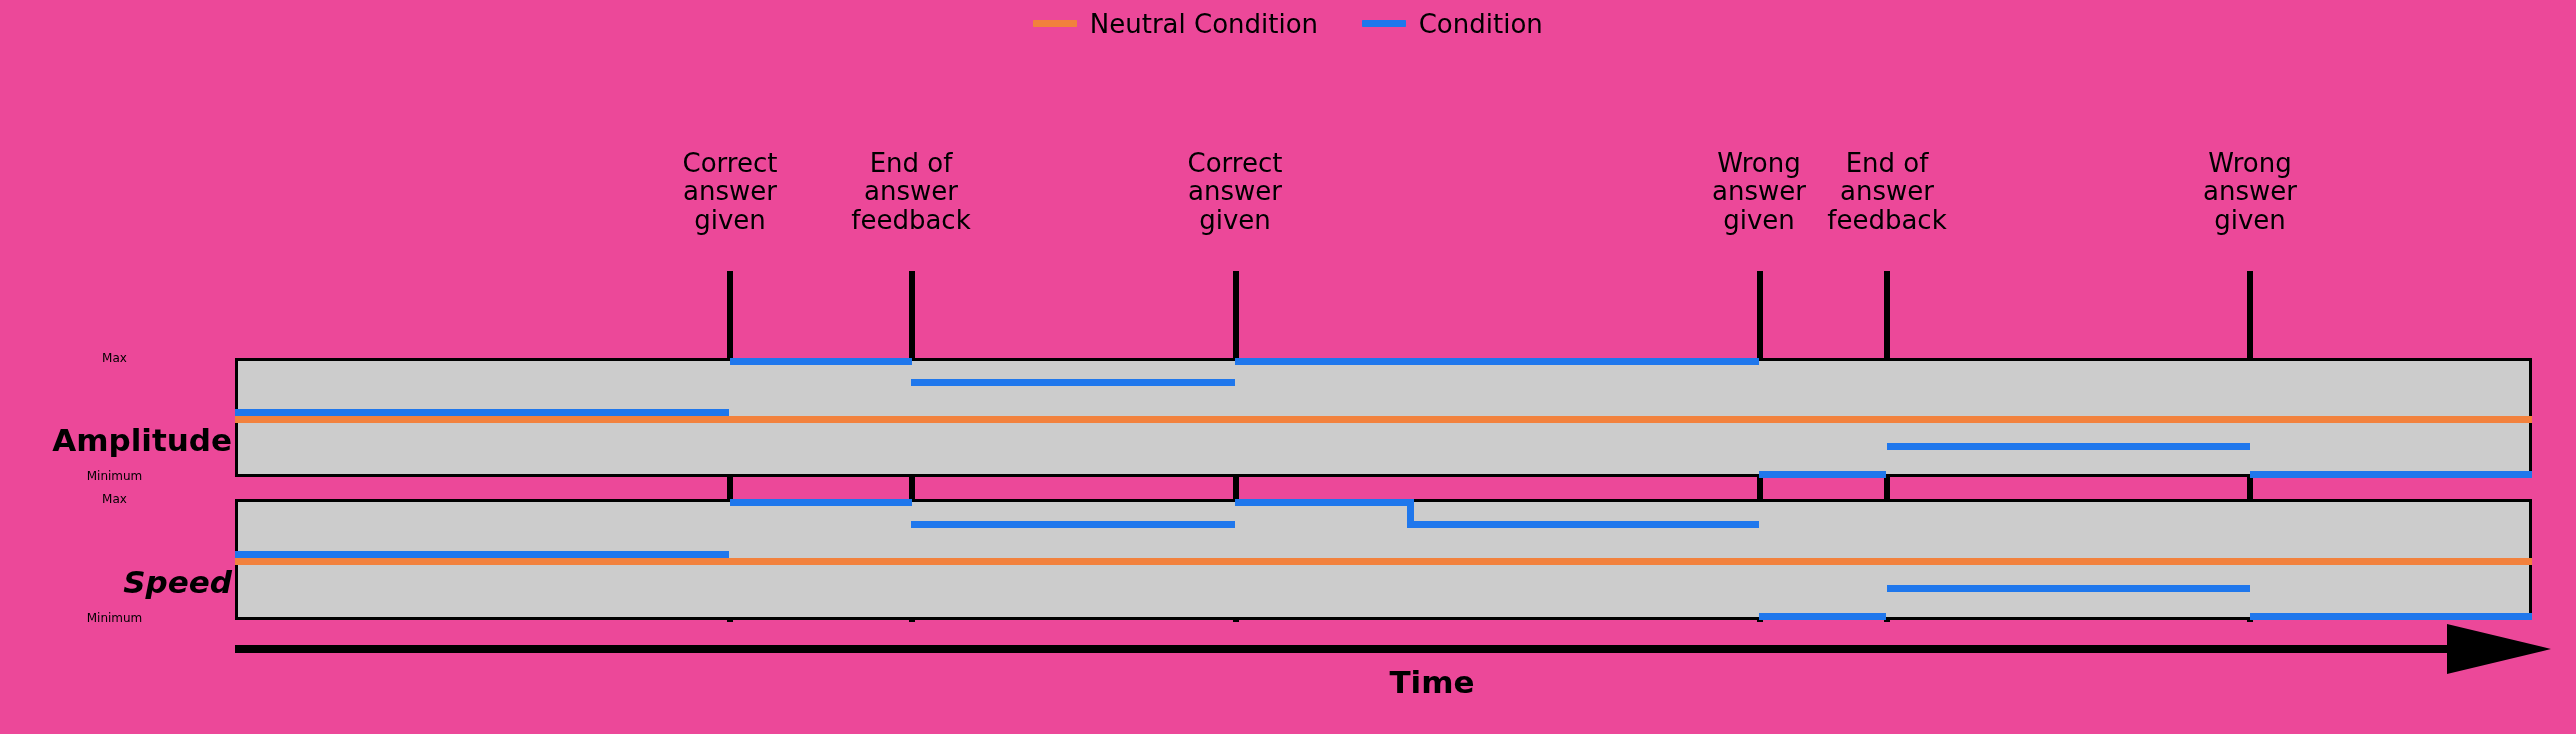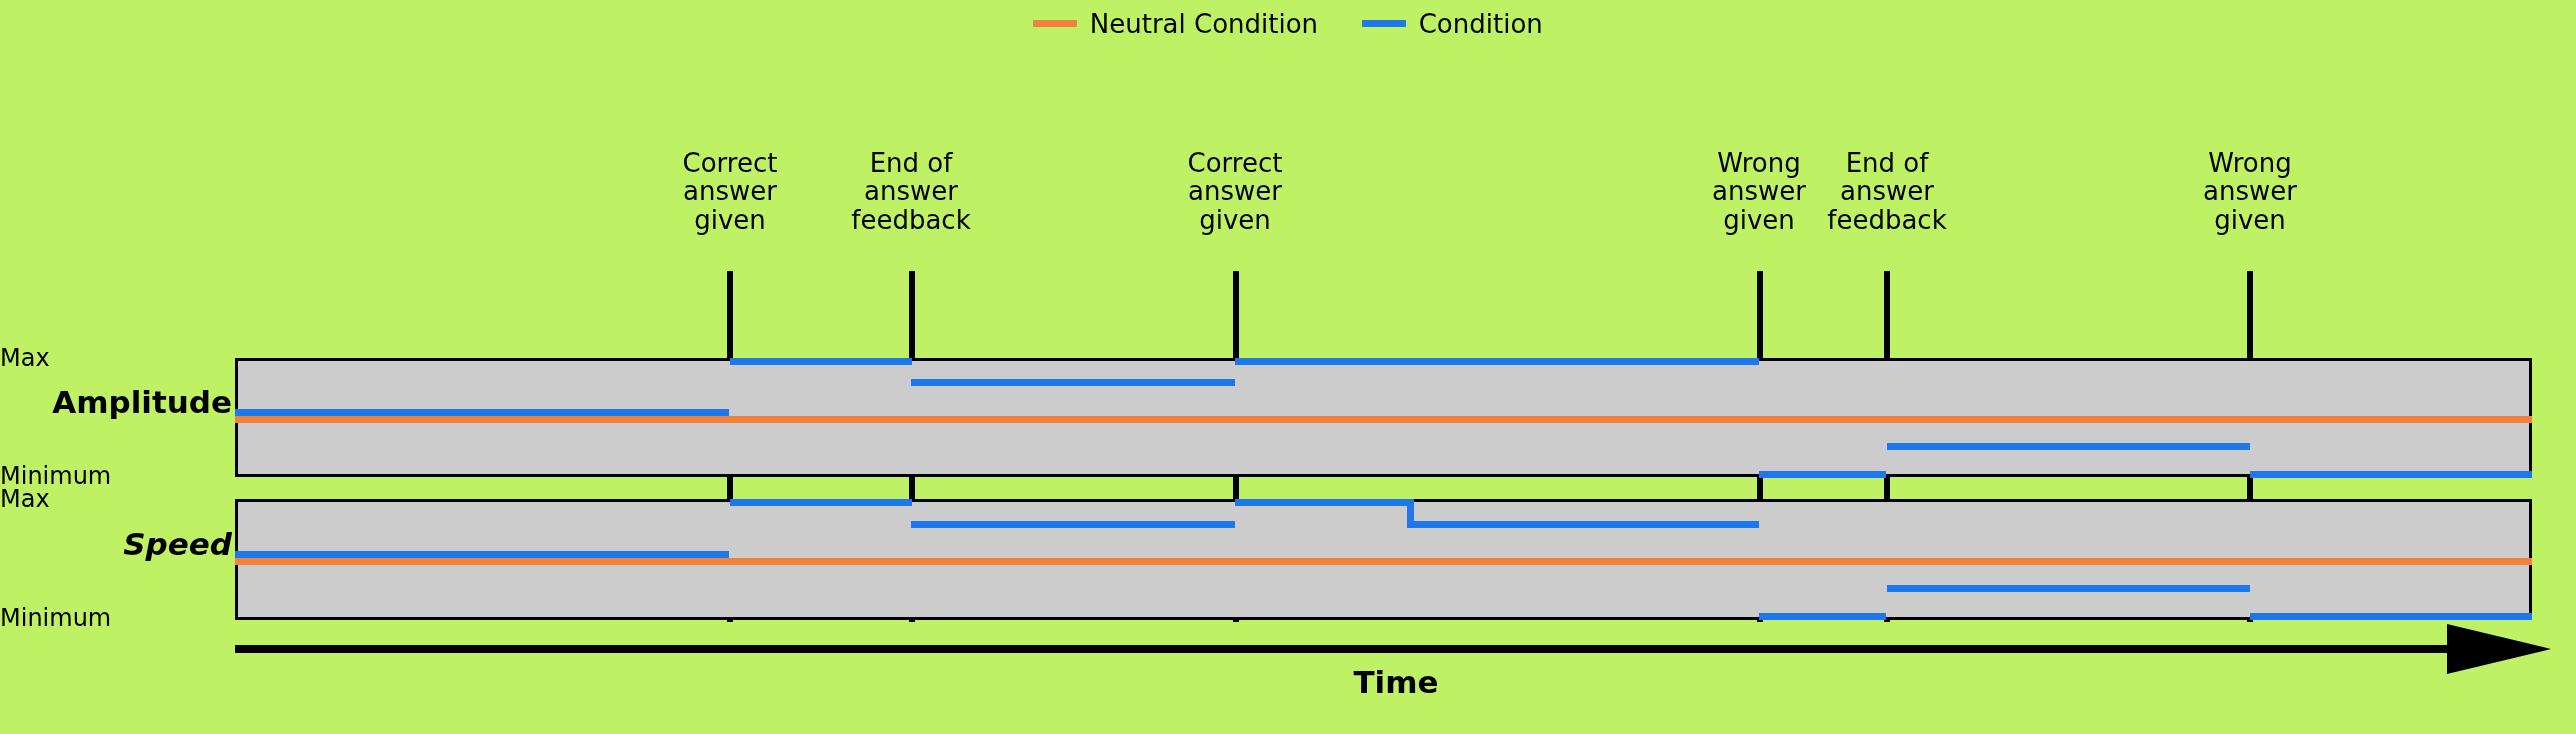--- a/index.html
+++ b/index.html
@@ -1,49 +1,49 @@
 <!DOCTYPE html>
 <html style="font-size:12.6px"><head>
 <meta charset="utf-8">
 <style>
   html,body{margin:0;padding:0;background:#ffffff;}
   body{font-family:"DejaVu Sans","Liberation Sans",sans-serif;}
-  #stage{position:relative;width:2576px;height:735px;background:#bef264;overflow:hidden;}
+  #stage{position:relative;width:2576px;height:735px;background:#ec4899;overflow:hidden;}
 
   
   #legend{position:absolute;left:0;top:6.3px;width:2576px;height:35px;
           display:flex;align-items:center;justify-content:center;gap:44px;}
   .leg-item{display:flex;align-items:center;gap:12.6px;}
   .leg-swatch{width:44px;height:7px;border-radius:0.8px;}
   .leg-label{font-size:26px;color:#000;line-height:1;white-space:nowrap;}
 
   
   .marker-line{position:absolute;width:5.5px;background:#000;}
   .marker-label{position:absolute;font-size:26px;line-height:1.09;
                 color:#000;text-align:center;white-space:pre-line;
                 transform:translateX(-50%);}
 
   
   .panel{position:absolute;background:#cccccc;border:3.9px solid #000;box-sizing:border-box;}
 
   .panel-title{position:absolute;font-size:31px;font-weight:bold;color:#000;
-               text-align:right;transform:translateY(-50%);white-space:nowrap;}
-  .tick-label{position:absolute;font-size:24px;color:#000;text-align:left;
+               text-align:right;transform:translateY(-50%);white-space:nowrap;margin-top:38px;}
+  .tick-label{position:absolute;font-size:12px;color:#000;text-align:center;
               transform:translateY(-50%);white-space:nowrap;}
 
   
   .seg{position:absolute;}
   .seg-orange{background:#f2813d;}
   .seg-blue{background:#1f77ec;}
 
   
   #time-arrow-shaft{position:absolute;background:#000;}
   #time-arrow-head{position:absolute;width:0;height:0;}
   #time-label{position:absolute;font-size:31px;font-weight:bold;color:#000;
-              transform:translateX(-50%);white-space:nowrap;}
+              transform:translateX(-50%);white-space:nowrap;margin-left:36px;}
 </style>
 </head>
 <body>
 
 <div id="stage">
 
   <div id="legend">
     <div class="leg-item">
       <span class="leg-swatch" style="background:#f2813d;"></span>
       <span class="leg-label">Neutral Condition</span>

